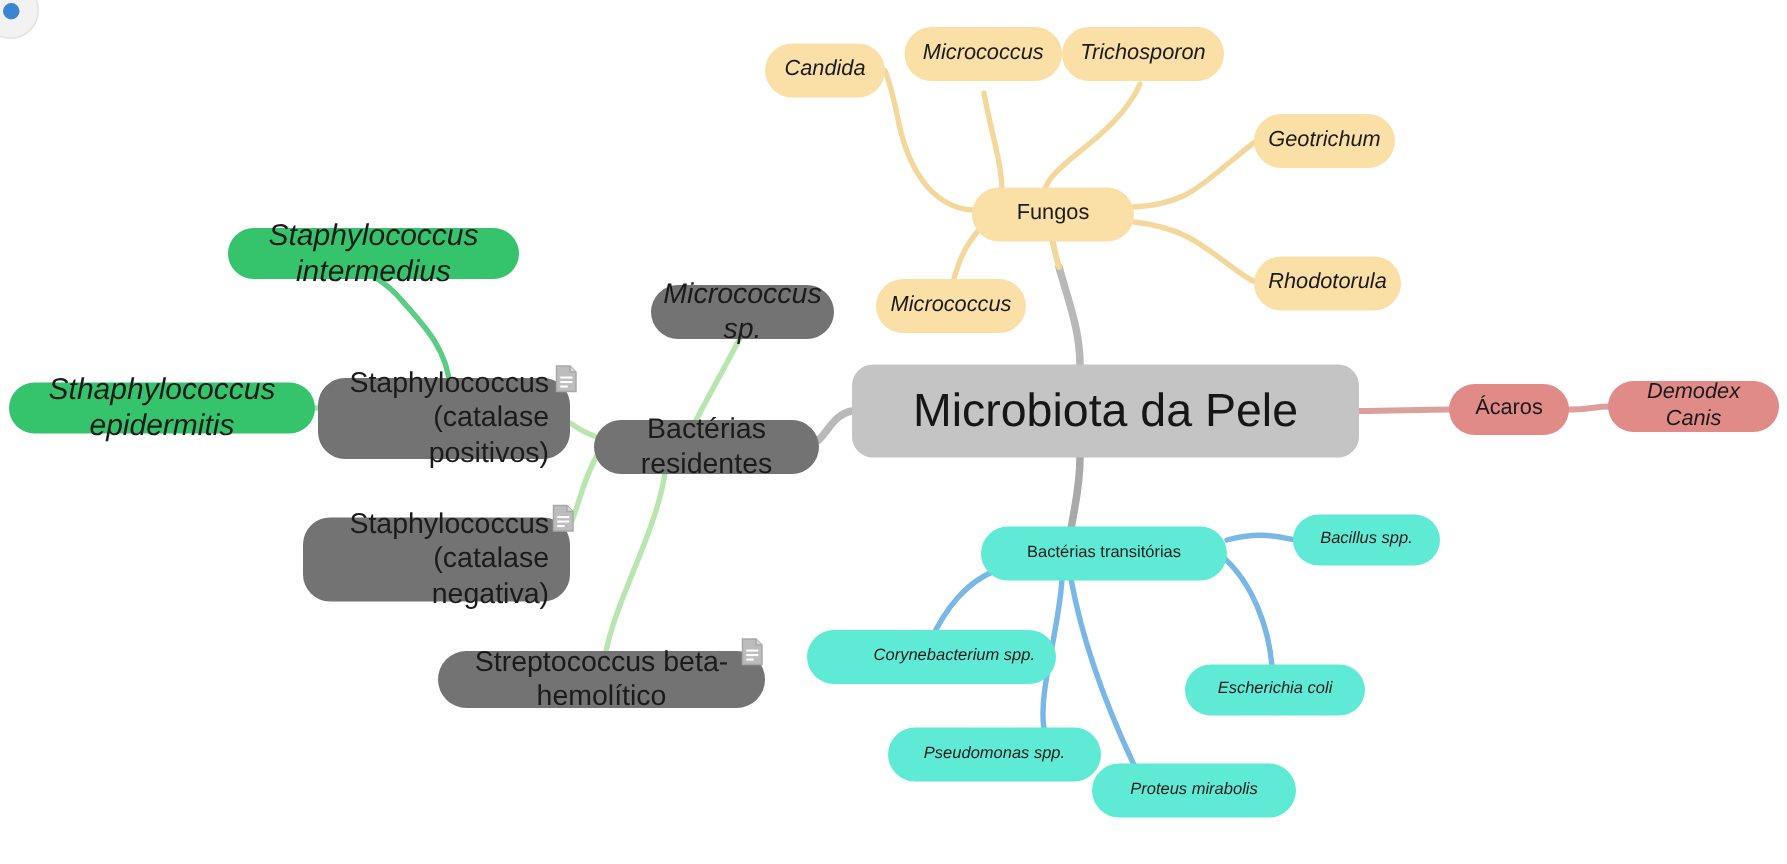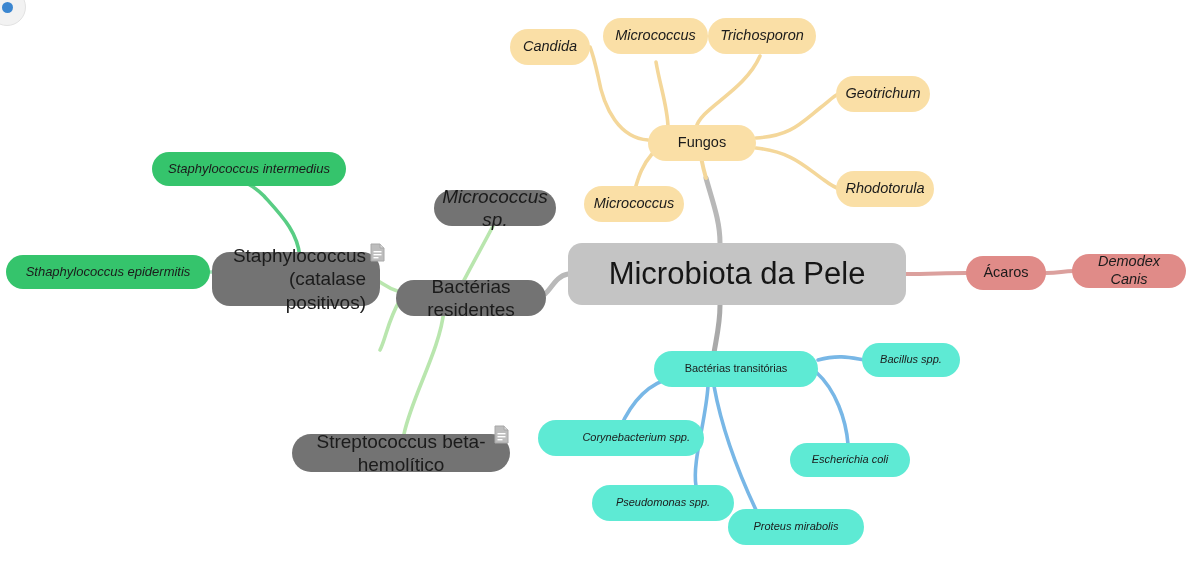--- a/index.html
+++ b/index.html
@@ -21,21 +21,21 @@
   .node.italic{font-style:italic;}
 
   
   .n-root{
     background:#c4c4c4;border-radius:14px;
     font-size:31px;color:#161616;padding:10px 22px;
   }
 
   
   .c-yellow{background:#fadfa6;font-size:14.5px;}
-  .c-green-dark{background:#35c46c;font-size:13px;}
+  .c-green-dark{background:#35c46c;font-size:20px;}
   .c-green-light{background:#737373;font-size:19px;}
   .c-blue{background:#5eead4;font-size:11px;}
   .c-red{background:#e08b88;font-size:14.5px;}
 
   
   .note-icon{
     position:absolute;width:15px;height:19px;
     pointer-events:none;
   }
 
@@ -160,20 +160,30 @@
   </div>
 
   <div class="node c-green-dark italic" style="left:152px;top:152px;width:194px;height:34px;">
     <span>Staphylococcus intermedius</span>
   </div>
 
   <div class="node c-green-dark italic" style="left:6px;top:255px;width:204px;height:34px;">
     <span>Sthaphylococcus epidermitis</span>
   </div>
 
+  <div class="node c-green-light multi" style="left:202px;top:345px;width:178px;height:56px;">
+    <span>Staphylococcus (catalase negativa)</span>
+    <svg class="note-icon" style="left:166px;top:-9px;" viewBox="0 0 15 19">
+      <path d="M1,1 h9 l4,4 v13 h-13 z" fill="#bdbdbd" stroke="#a8a8a8" stroke-width="1"></path>
+      <path d="M10,1 v4 h4" fill="#d6d6d6" stroke="#a8a8a8" stroke-width="1"></path>
+      <rect x="3.5" y="8" width="8" height="1.4" fill="#ffffff"></rect>
+      <rect x="3.5" y="11" width="8" height="1.4" fill="#ffffff"></rect>
+      <rect x="3.5" y="14" width="5" height="1.4" fill="#ffffff"></rect>
+    </svg>
+  </div>
 
   <div class="node c-green-light" style="left:292px;top:434px;width:218px;height:38px;">
     <span>Streptococcus beta-hemolítico</span>
     <svg class="note-icon" style="left:202px;top:-9px;" viewBox="0 0 15 19">
       <path d="M1,1 h9 l4,4 v13 h-13 z" fill="#bdbdbd" stroke="#a8a8a8" stroke-width="1"></path>
       <path d="M10,1 v4 h4" fill="#d6d6d6" stroke="#a8a8a8" stroke-width="1"></path>
       <rect x="3.5" y="8" width="8" height="1.4" fill="#ffffff"></rect>
       <rect x="3.5" y="11" width="8" height="1.4" fill="#ffffff"></rect>
       <rect x="3.5" y="14" width="5" height="1.4" fill="#ffffff"></rect>
     </svg>

